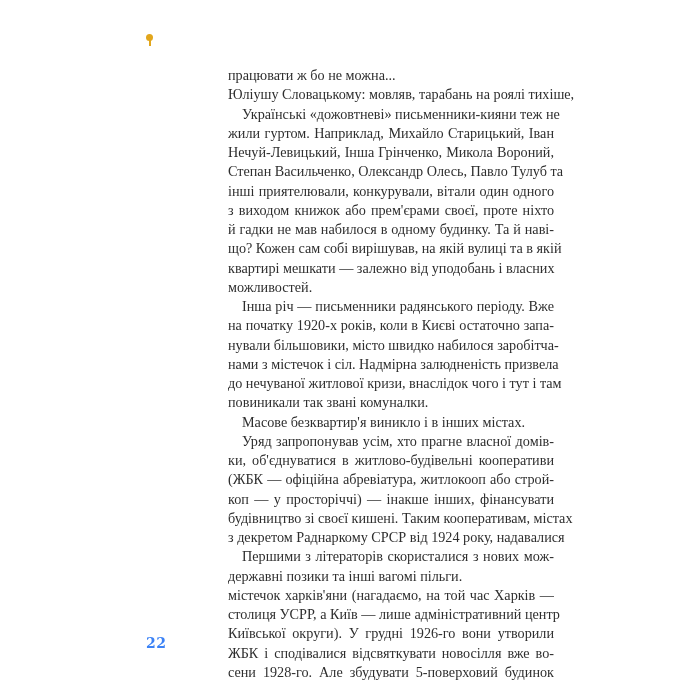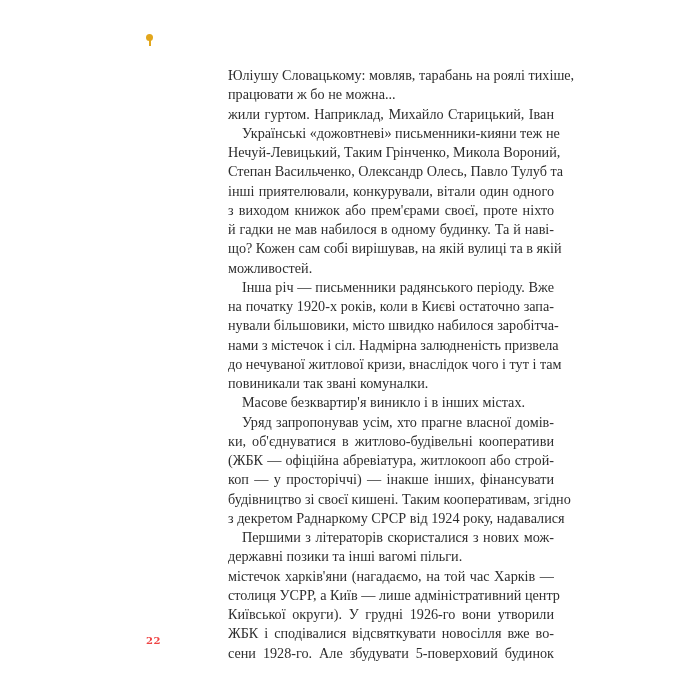--- a/index.html
+++ b/index.html
@@ -22,56 +22,57 @@
     font-size: 14.2px; line-height: 19.25px; color: #2e2e2e;
   }
   .line {
     display: block; white-space: nowrap; text-align: justify; text-align-last: justify;
     height: 19.25px; overflow: visible;
   }
   .line.last { text-align-last: left; }
   .line.indent { text-indent: 14px; }
   .page-number {
     position: absolute; left: 146px; top: 635px;
-    font-family: "DejaVu Serif", serif; font-weight: bold; font-size: 10px;
-    color: #ef4444; letter-spacing: 0.5px;
+    font-family: "DejaVu Serif", serif; font-weight: bold; font-size: 14px;
+    color: #3b82f6; letter-spacing: 0.5px;
   }
 </style>
 </head>
 <body>
 
 <div class="marker">
   <div class="head"></div>
   <div class="stem"></div>
 </div>
 
 <div class="text-block" id="text-block">
+    <span class="line last">працювати ж бо не можна...</span>
     <span class="line">Юліушу Словацькому: мовляв, тарабань на роялі тихіше,</span>
-    <span class="line last">працювати ж бо не можна...</span>
+    <span class="line indent">Українські «дожовтневі» письменники-кияни теж не</span>
     <span class="line">жили гуртом. Наприклад, Михайло Старицький, Іван</span>
-    <span class="line indent">Українські «дожовтневі» письменники-кияни теж не</span>
-    <span class="line">Нечуй-Левицький, Таким Грінченко, Микола Вороний,</span>
+    <span class="line">Нечуй-Левицький, Інша Грінченко, Микола Вороний,</span>
     <span class="line">Степан Васильченко, Олександр Олесь, Павло Тулуб та</span>
     <span class="line">інші приятелювали, конкурували, вітали один одного</span>
     <span class="line">з виходом книжок або прем'єрами своєї, проте ніхто</span>
     <span class="line">й гадки не мав набилося в одному будинку. Та й наві-</span>
     <span class="line">що? Кожен сам собі вирішував, на якій вулиці та в якій</span>
+    <span class="line">квартирі мешкати — залежно від уподобань і власних</span>
     <span class="line last">можливостей.</span>
     <span class="line indent">Інша річ — письменники радянського періоду. Вже</span>
     <span class="line">на початку 1920-х років, коли в Києві остаточно запа-</span>
     <span class="line">нували більшовики, місто швидко набилося заробітча-</span>
     <span class="line">нами з містечок і сіл. Надмірна залюдненість призвела</span>
     <span class="line">до нечуваної житлової кризи, внаслідок чого і тут і там</span>
     <span class="line last">повиникали так звані комуналки.</span>
     <span class="line indent last">Масове безквартир'я виникло і в інших містах.</span>
     <span class="line indent">Уряд запропонував усім, хто прагне власної домів-</span>
     <span class="line">ки, об'єднуватися в житлово-будівельні кооперативи</span>
     <span class="line">(ЖБК — офіційна абревіатура, житлокооп або строй-</span>
     <span class="line">коп — у просторіччі) — інакше інших, фінансувати</span>
-    <span class="line">будівництво зі своєї кишені. Таким кооперативам, згідно</span>
+    <span class="line">будівництво зі своєї кишені. Таким кооперативам, містах</span>
     <span class="line">з декретом Раднаркому СРСР від 1924 року, надавалися</span>
     <span class="line indent">Першими з літераторів скористалися з нових мож-</span>
     <span class="line last">державні позики та інші вагомі пільги.</span>
     <span class="line">містечок харків'яни (нагадаємо, на той час Харків —</span>
     <span class="line">столиця УСРР, а Київ — лише адміністративний центр</span>
     <span class="line">Київської округи). У грудні 1926-го вони утворили</span>
     <span class="line">ЖБК і сподівалися відсвяткувати новосілля вже во-</span>
     <span class="line">сени 1928-го. Але збудувати 5-поверховий будинок</span>
   </div>
 

